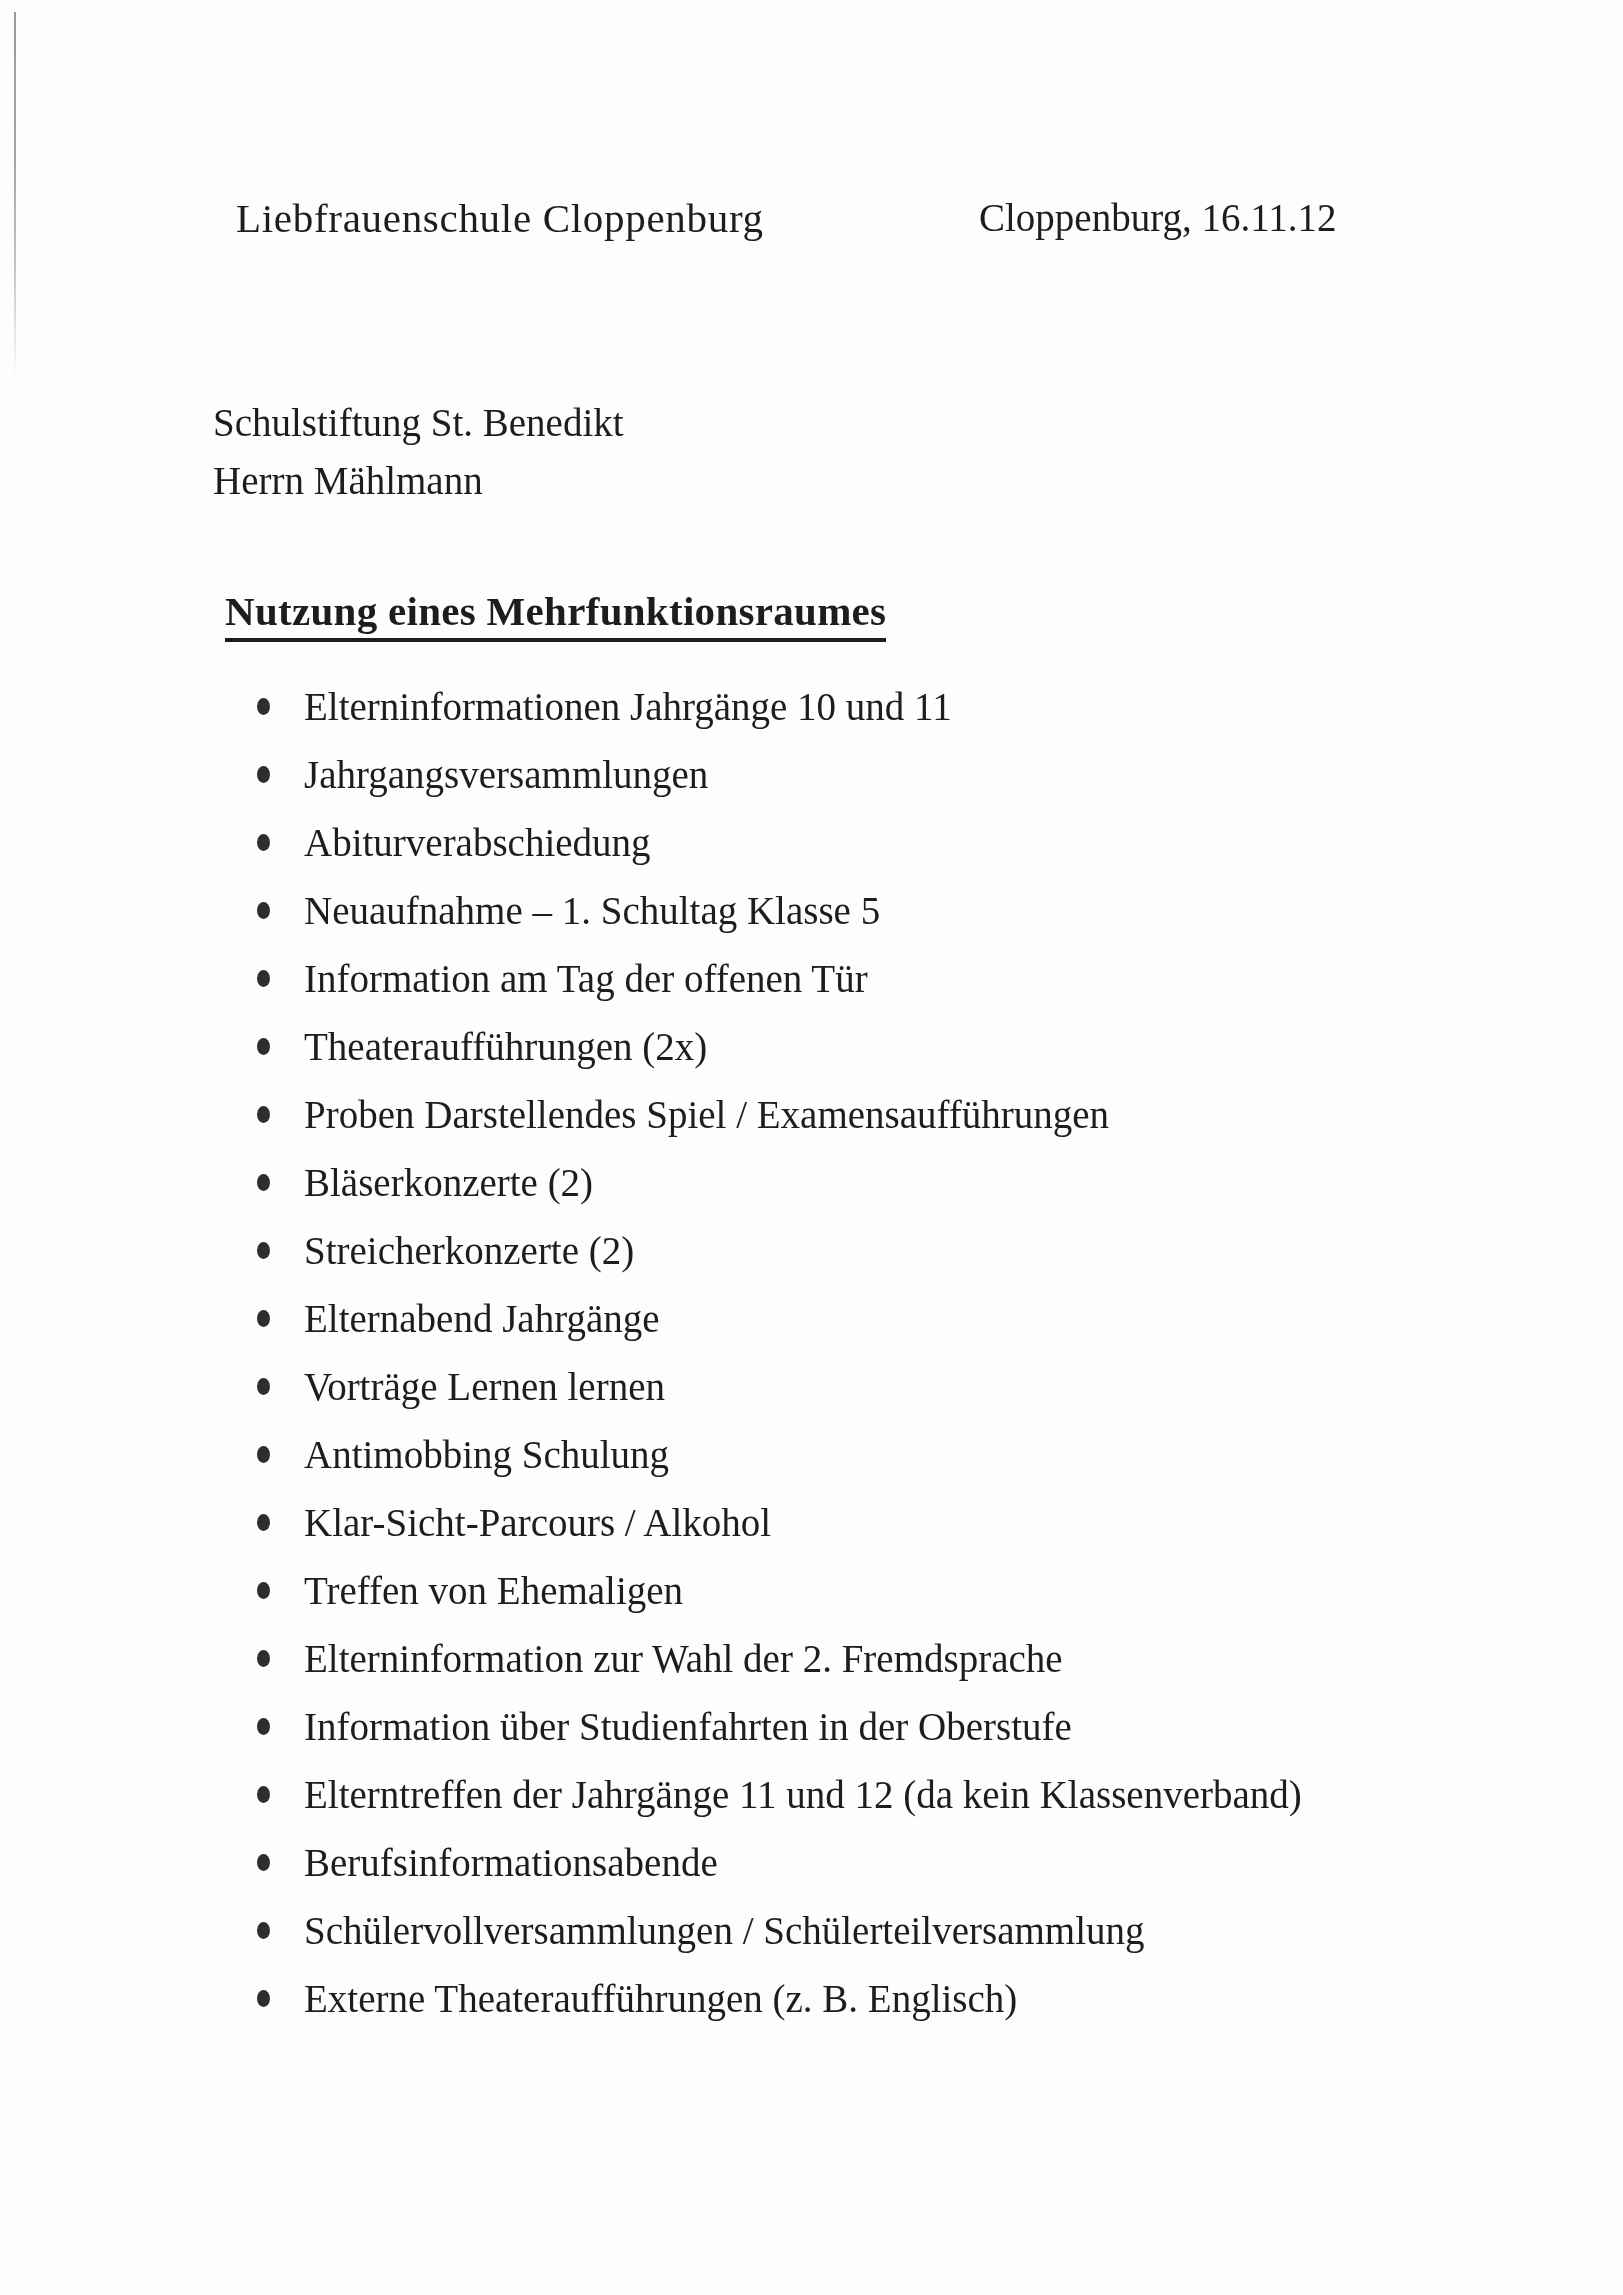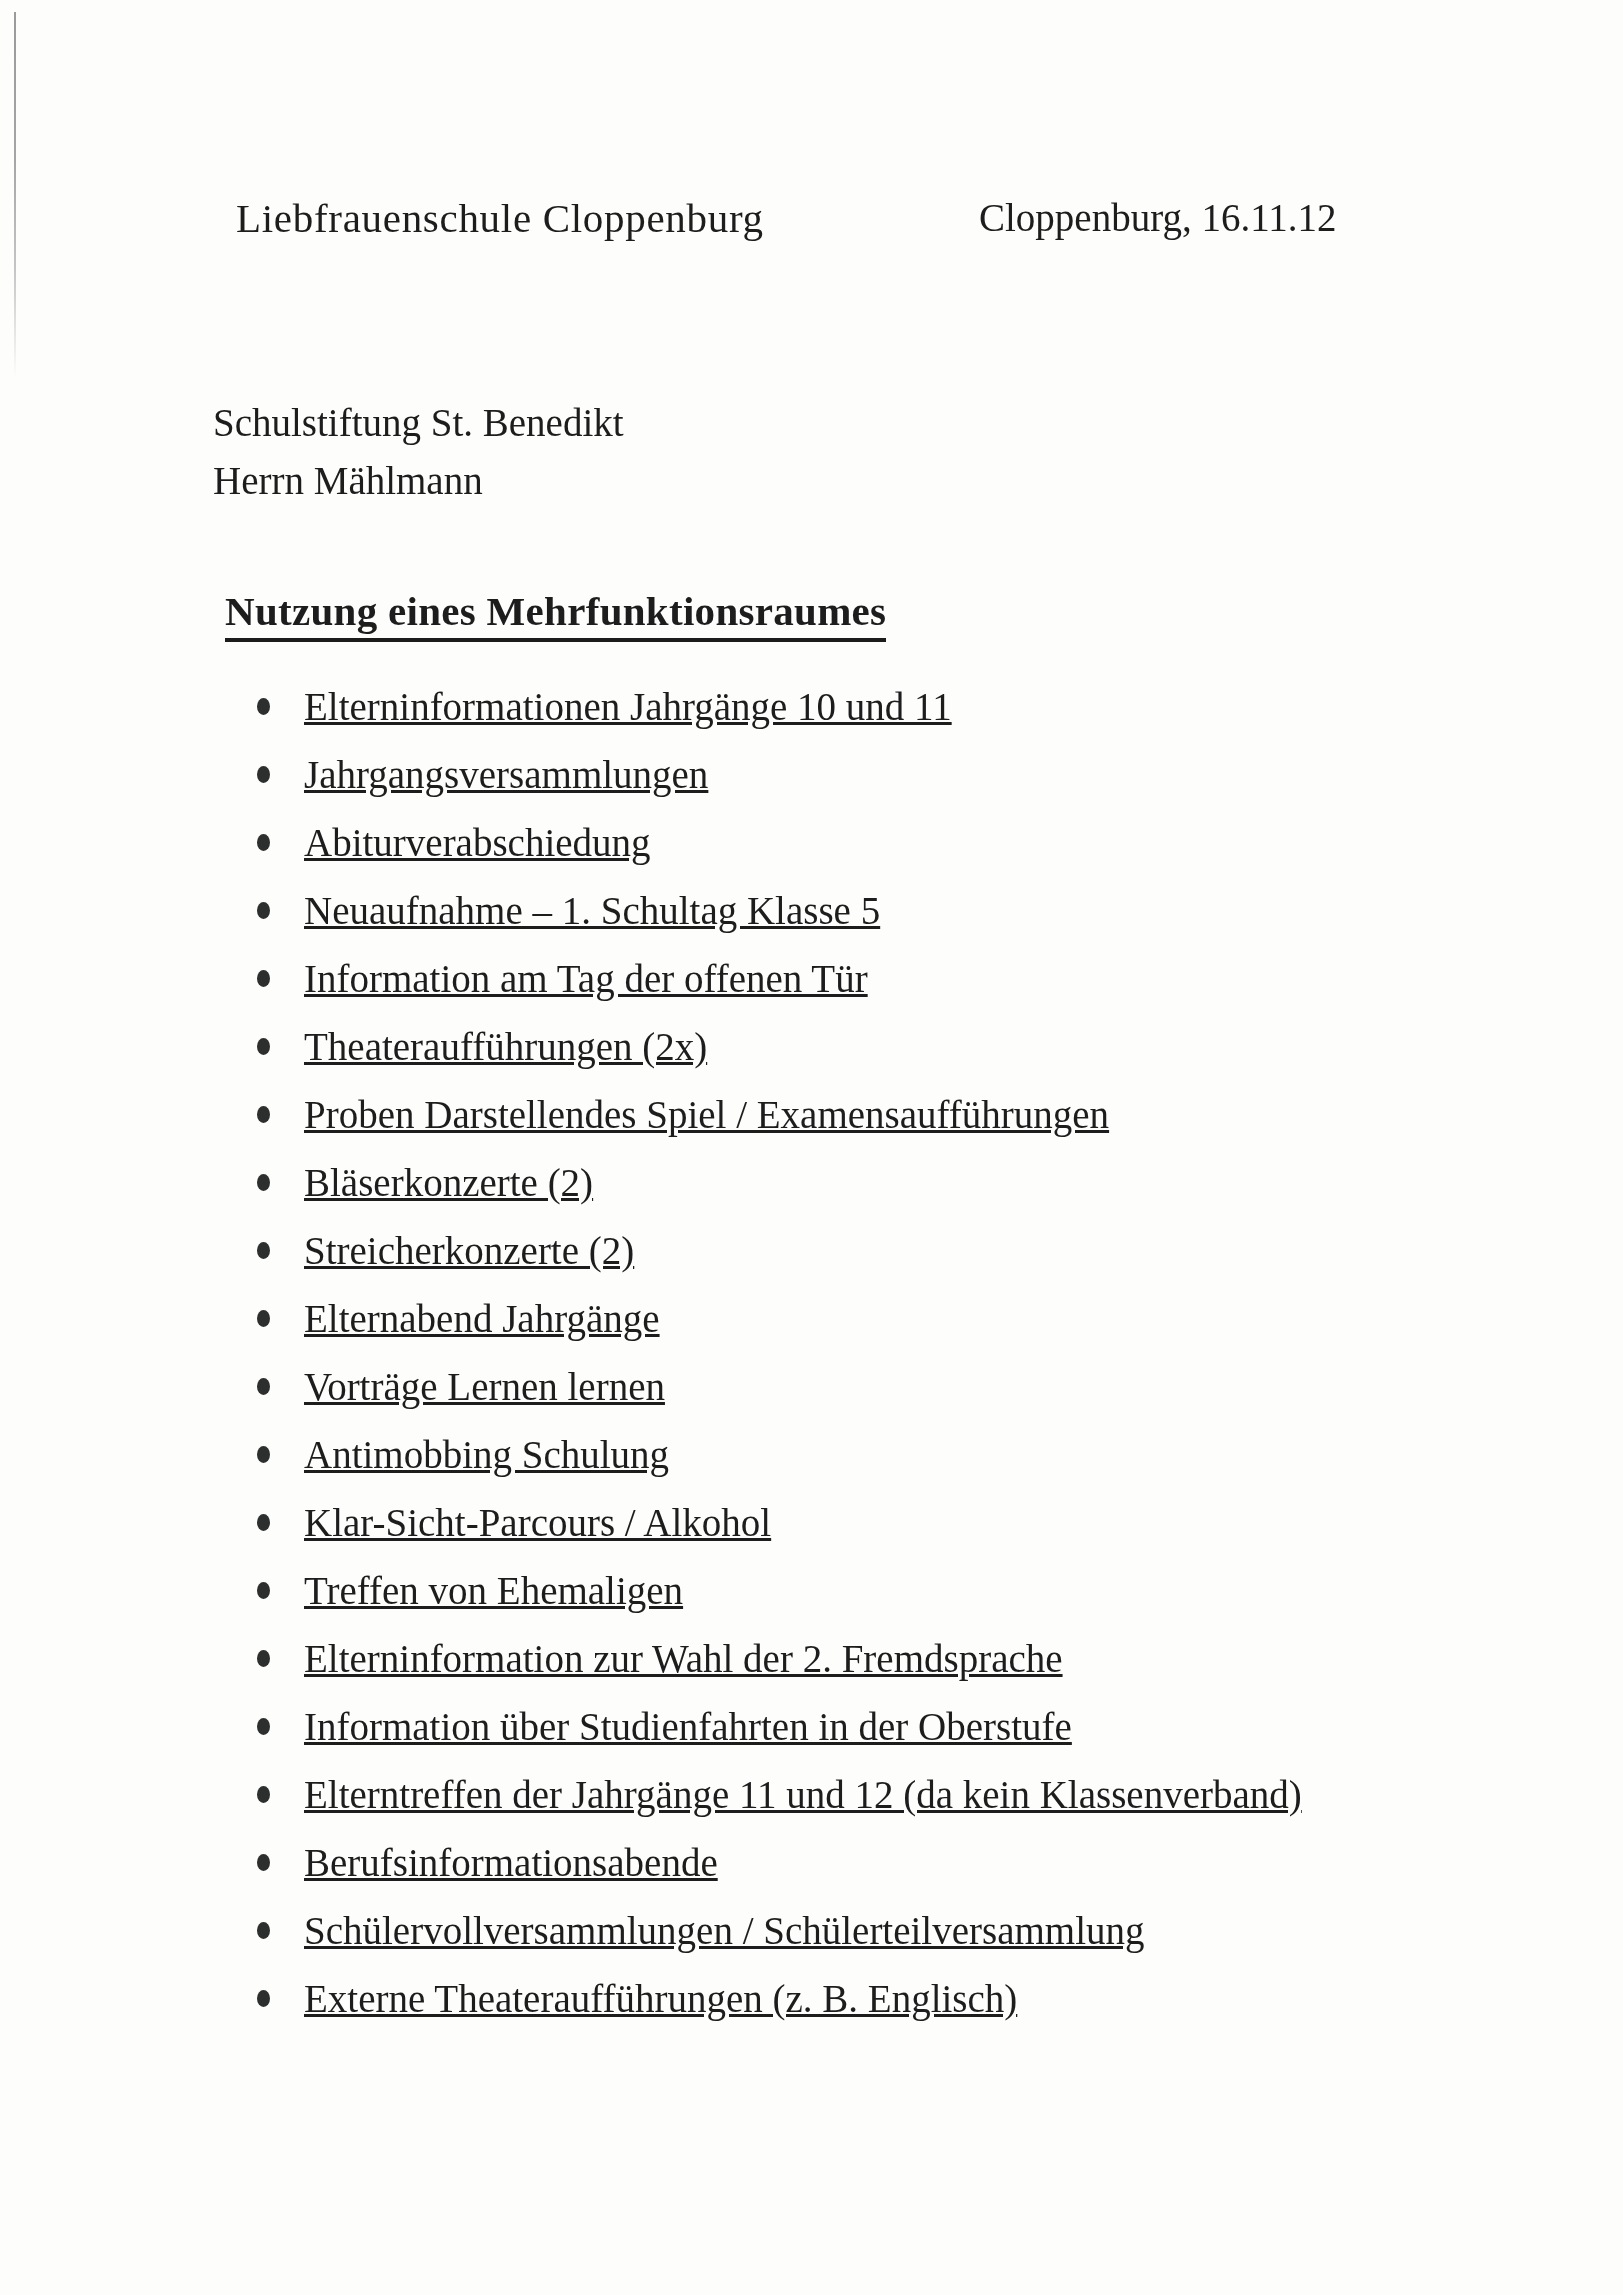--- a/index.html
+++ b/index.html
@@ -72,21 +72,20 @@
     padding-bottom: 3.3px;
     border-bottom: 4.6px solid #1c1c1c;
   }
   ul.event-list {
     position: absolute;
     left: 257px;
     top: 687px;
     margin: 0;
     padding: 0;
     list-style: none;
-    text-decoration: underline;
   }
   ul.event-list li {
     display: flex;
     align-items: flex-start;
     margin: 0 0 29px 0;
     font-size: 39px;
     line-height: 39px;
     white-space: nowrap;
   }
   .bullet {

